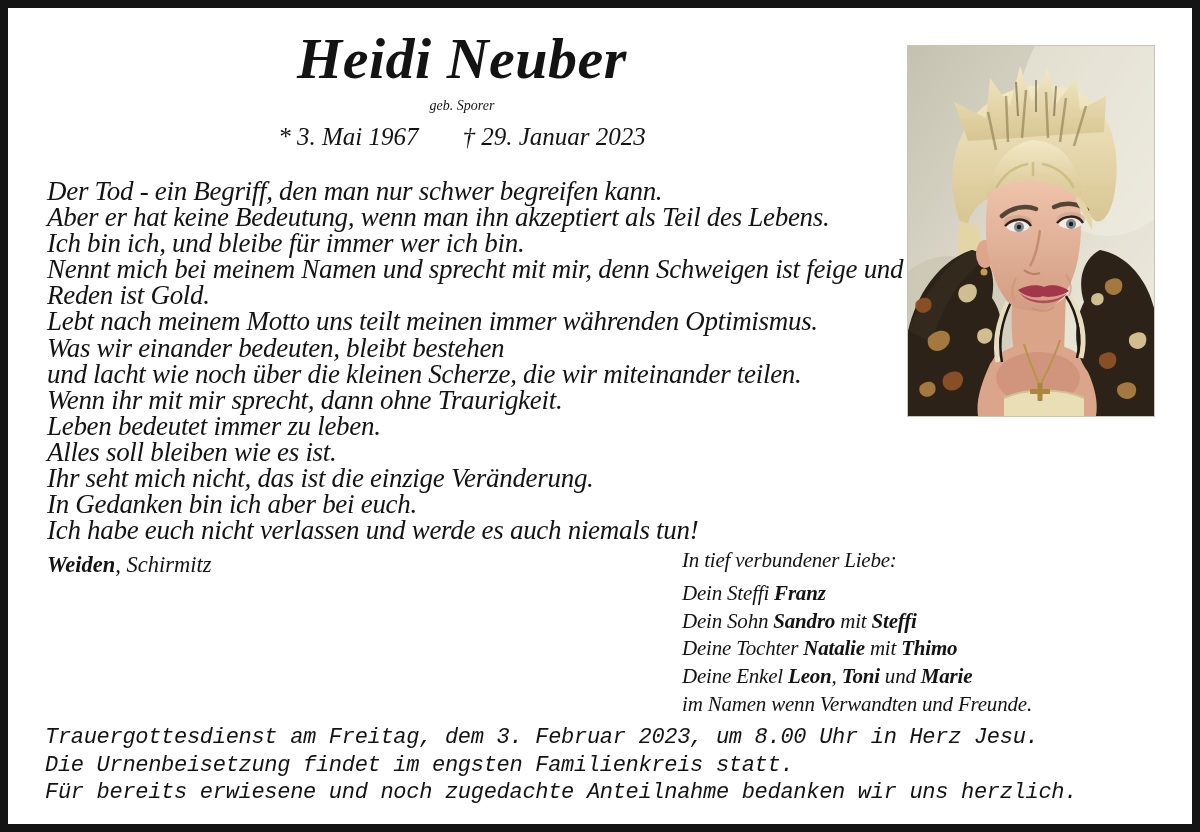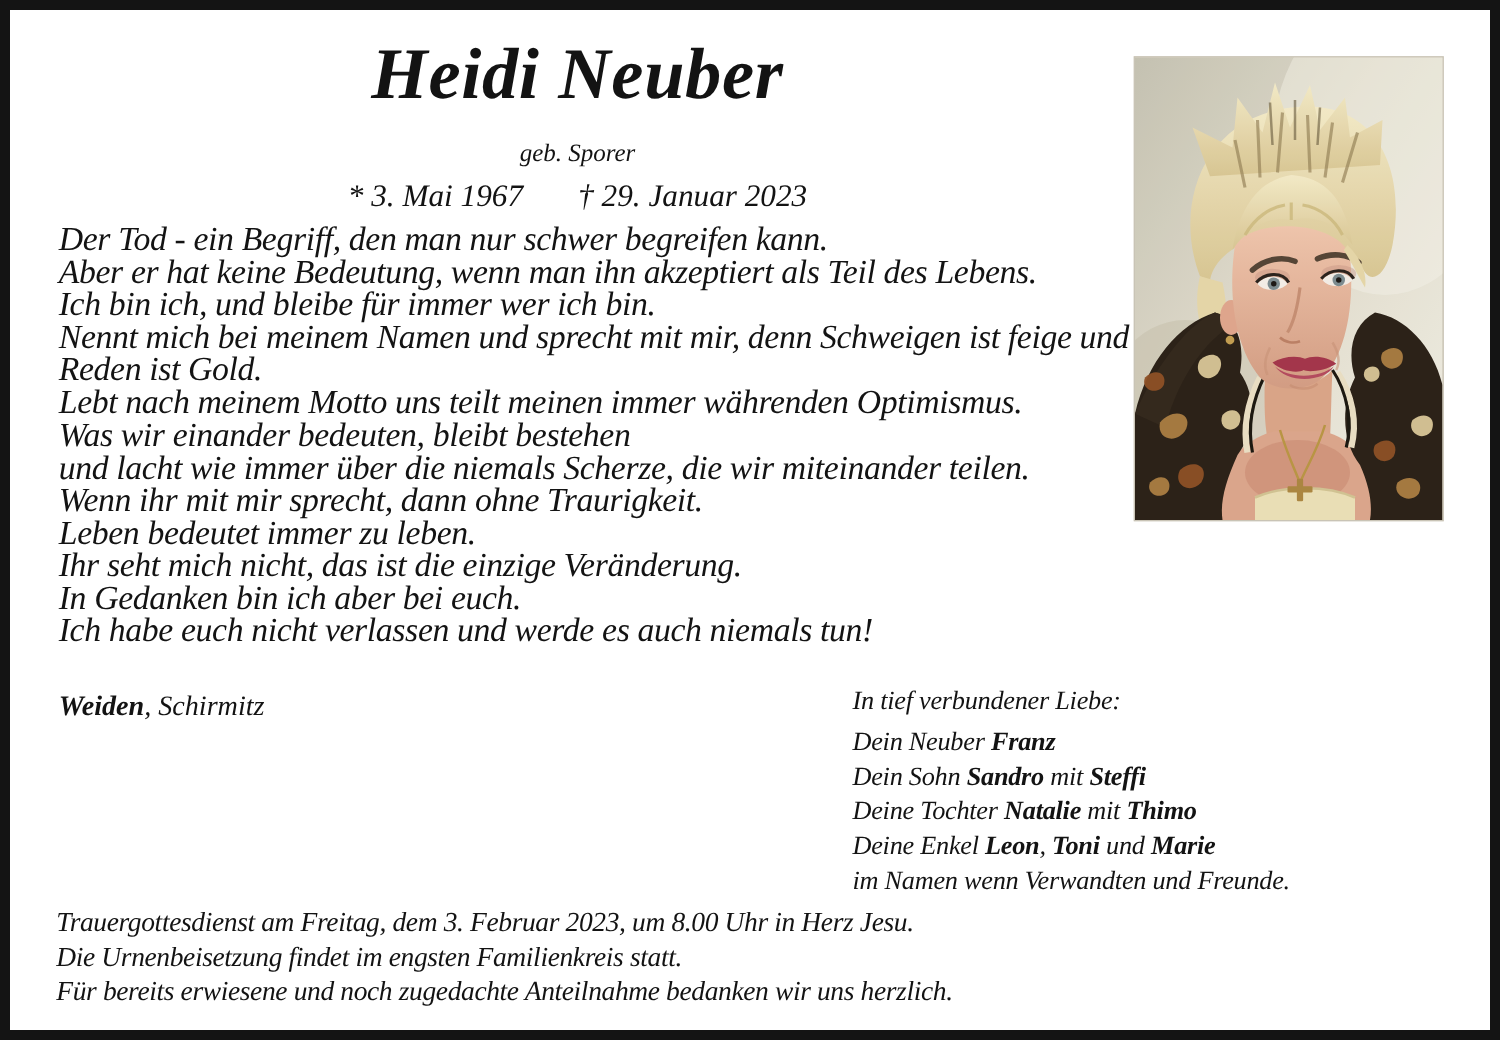--- a/index.html
+++ b/index.html
@@ -12,39 +12,39 @@
     position:absolute; inset:0; border:8px solid #141414; pointer-events:none;
     box-sizing:border-box;
   }
   .b { font-weight:bold; }
 
   .header {
     position:absolute; left:48px; top:28px; width:828px;
     text-align:center; font-style:italic;
   }
   .name { font-size:58px; font-weight:bold; line-height:1.08; letter-spacing:0.5px; }
-  .maiden { font-size:20px; margin-top:21px; }
+  .maiden { font-size:14px; margin-top:7px; }
   .dates { font-size:25px; margin-top:9px; display:flex; justify-content:center; gap:44px; }
 
   .poem {
     position:absolute; left:47px; top:178px; font-style:italic;
     font-size:27px; line-height:26.1px; letter-spacing:-0.3px; white-space:nowrap;
   }
 
   .place { position:absolute; left:47px; top:552px; font-style:italic; font-size:22.5px; }
 
   .family {
     position:absolute; left:682px; top:547px; font-style:italic;
     font-size:21px; line-height:27.8px; letter-spacing:-0.2px; white-space:nowrap;
   }
   .family .intro { margin-bottom:5px; }
 
   .service {
     position:absolute; left:45px; top:724px; font-style:italic;
-    font-size:22px; line-height:27.6px; letter-spacing:-0.3px; white-space:nowrap;
+    font-size:22px; line-height:27.6px; letter-spacing:-0.3px; white-space:nowrap;font-family:Liberation Mono, monospace;
   }
 
   .photo {
     position:absolute; left:907px; top:45px; width:246px; height:370px;
     border:1px solid #c9c4b6; box-sizing:content-box; background:#d8d2c2;
   }
   .photo svg { display:block; }
 </style>
 </head>
 <body>
@@ -62,35 +62,36 @@
   </div>
 
   <div class="poem">
     <div>Der Tod - ein Begriff, den man nur schwer begreifen kann.</div>
     <div>Aber er hat keine Bedeutung, wenn man ihn akzeptiert als Teil des Lebens.</div>
     <div>Ich bin ich, und bleibe für immer wer ich bin.</div>
     <div>Nennt mich bei meinem Namen und sprecht mit mir, denn Schweigen ist feige und</div>
     <div>Reden ist Gold.</div>
     <div>Lebt nach meinem Motto uns teilt meinen immer währenden Optimismus.</div>
     <div>Was wir einander bedeuten, bleibt bestehen</div>
-    <div>und lacht wie immer über die niemals Scherze, die wir miteinander teilen.</div>
+    <div>und lacht wie noch über die kleinen Scherze, die wir miteinander teilen.</div>
     <div>Wenn ihr mit mir sprecht, dann ohne Traurigkeit.</div>
     <div>Leben bedeutet immer zu leben.</div>
+    <div>Alles soll bleiben wie es ist.</div>
     <div>Ihr seht mich nicht, das ist die einzige Veränderung.</div>
     <div>In Gedanken bin ich aber bei euch.</div>
     <div>Ich habe euch nicht verlassen und werde es auch niemals tun!</div>
   </div>
 
   <div class="place">
     <span class="b">Weiden</span><span>, Schirmitz</span>
   </div>
 
   <div class="family">
     <div class="intro">In tief verbundener Liebe:</div>
-    <div><span>Dein Neuber </span><span class="b">Franz</span></div>
+    <div><span>Dein Steffi </span><span class="b">Franz</span></div>
     <div><span>Dein Sohn </span><span class="b">Sandro</span><span> mit </span><span class="b">Steffi</span></div>
     <div><span>Deine Tochter </span><span class="b">Natalie</span><span> mit </span><span class="b">Thimo</span></div>
     <div><span>Deine Enkel </span><span class="b">Leon</span><span>, </span><span class="b">Toni</span><span> und </span><span class="b">Marie</span></div>
     <div><span>im Namen wenn Verwandten und Freunde.</span></div>
   </div>
 
   <div class="service">
     <div>Trauergottesdienst am Freitag, dem 3. Februar 2023, um 8.00 Uhr in Herz Jesu.</div>
     <div>Die Urnenbeisetzung findet im engsten Familienkreis statt.</div>
     <div>Für bereits erwiesene und noch zugedachte Anteilnahme bedanken wir uns herzlich.</div>

